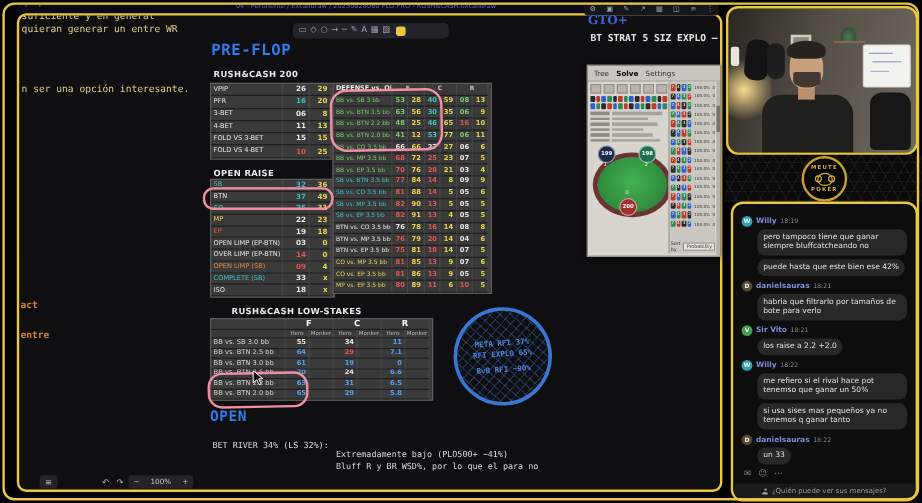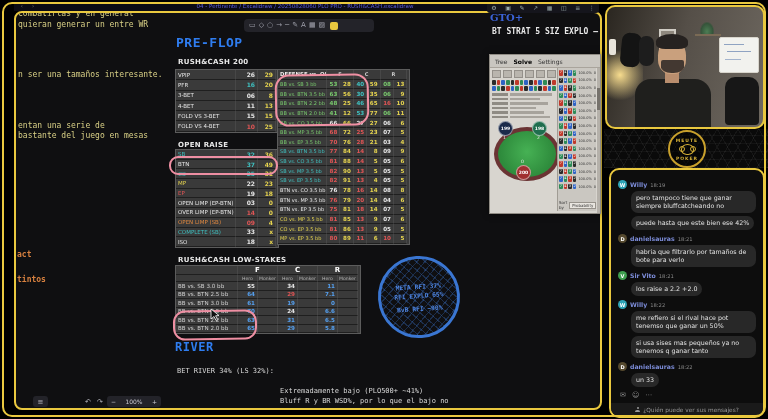--- a/index.html
+++ b/index.html
@@ -138,26 +138,25 @@
   .cursor{position:absolute;z-index:40}
 </style>
 </head>
 <body>
 
 <div class="topstrip"></div>
 <span class="topnav mono"><span>‹</span> <span>›</span></span>
 <div class="doctitle">04 - Pertinente / Excalidraw / 20250828060 PLO PRO - RUSH&amp;CASH.excalidraw</div>
 
 <div class="canvas">
-  <div class="note" style="left:2px;top:-4px">combatirlas y en general</div>
+  <div class="note" style="left:2px;top:-4px">suficiente y en general</div>
   <div class="note" style="left:2px;top:7px">quieran generar un entre WR</div>
-  <div class="note" style="left:2px;top:57px" id="para1"><div>n ser una tamaños interesante.</div></div>
-  <div class="note" style="left:2px;top:108px" id="para2"><div>entan una serie de</div><div>bastante del juego en mesas</div></div>
+  <div class="note" style="left:2px;top:57px" id="para1"><div>n ser una opción interesante.</div></div>
   <div class="note-accent" style="left:1px;top:237px">act</div>
-  <div class="note-accent" style="left:1px;top:262px">tintos</div>
+  <div class="note-accent" style="left:1px;top:262px">entre</div>
 
   <div class="bluehead" style="left:160px;top:22px;font-size:13px">PRE-FLOP</div>
 
   <div class="exctb" id="exc-toolbar">
       <div class="tool">▭</div>
       <div class="tool">◇</div>
       <div class="tool">○</div>
       <div class="tool">→</div>
       <div class="tool">─</div>
       <div class="tool">✎</div>
@@ -342,21 +341,21 @@
       <div class="cell val" style="color: rgb(230, 212, 79);">5</div>
       <div class="cell" style="color: rgb(230, 212, 79);">MP vs. EP 3.5 bb</div>
       <div class="cell val" style="color: rgb(224, 85, 85);">80</div>
       <div class="cell val" style="color: rgb(230, 212, 79);">89</div>
       <div class="cell val" style="color: rgb(224, 85, 85);">11</div>
       <div class="cell val" style="color: rgb(230, 212, 79);">6</div>
       <div class="cell val" style="color: rgb(224, 85, 85);">10</div>
       <div class="cell val" style="color: rgb(230, 212, 79);">5</div>
     </div>
 
-  <div class="sechead" style="left:162px;top:243px">RUSH&amp;CASH LOW-STAKES</div>
+  <div class="sechead" style="left:177px;top:243px">RUSH&amp;CASH LOW-STAKES</div>
   <div class="tbl" id="lowstakes-tbl" style="grid-template-rows: 9px 7px repeat(6, 8.5px);">
       <div class="cell"></div>
       <div class="cell ctr" style="grid-column: span 2; font-weight: bold; font-size: 7px; color: rgb(255, 255, 255);">F</div>
       <div class="cell ctr" style="grid-column: span 2; font-weight: bold; font-size: 7px; color: rgb(255, 255, 255);">C</div>
       <div class="cell ctr" style="grid-column: span 2; font-weight: bold; font-size: 7px; color: rgb(255, 255, 255);">R</div>
       <div class="cell"></div>
       <div class="cell ctr" style="font-size: 4.6px; color: rgb(181, 181, 181);">Hero</div>
       <div class="cell ctr" style="font-size: 4.6px; color: rgb(181, 181, 181);">Monker</div>
       <div class="cell ctr" style="font-size: 4.6px; color: rgb(181, 181, 181);">Hero</div>
       <div class="cell ctr" style="font-size: 4.6px; color: rgb(181, 181, 181);">Monker</div>
@@ -409,23 +408,23 @@
   <div class="pink" style="left:259px;top:61px;width:90px;height:48px;transform:rotate(-1deg)"></div>
   <div class="pink" style="left:153px;top:143px;width:105px;height:15px;border-radius:9px"></div>
   <div class="pink" style="left:157px;top:297px;width:80px;height:26px;border-radius:12px;transform:rotate(-1deg)"></div>
 
   <div class="badge">
     <span>META RFI 37%</span>
     <span>RFI EXPLO 65%</span>
     <span>BvB RFI ~90%</span>
   </div>
 
-  <div class="bluehead" style="left:159px;top:327px;font-size:12px">RIVER</div>
+  <div class="bluehead" style="left:159px;top:327px;font-size:12px">OPEN</div>
   <div class="note" style="left:161px;top:354px;color:#d8d8d8;font-size:7px">BET RIVER 34% (LS 32%):</div>
-  <div class="note" style="left:264px;top:374px;color:#d8d8d8;font-size:7px;line-height:9.5px" id="river-body"><div>Extremadamente bajo (PLO500+ ~41%)</div><div>Bluff R y BR WSD%, por lo que el bajo no</div></div>
+  <div class="note" style="left:264px;top:362px;color:#d8d8d8;font-size:7px;line-height:9.5px" id="river-body"><div>Extremadamente bajo (PLO500+ ~41%)</div><div>Bluff R y BR WSD%, por lo que el para no</div></div>
 
   <div class="chip-btn" style="left:17px;top:383px;width:15px;height:11px;font-size:7px">
       <span>≡</span>
     </div>
   <div class="chip-btn" style="left:66px;top:383px;width:12px;height:11px;font-size:7px;background:transparent">
       <span>↶</span>
     </div>
   <div class="chip-btn" style="left:78px;top:383px;width:12px;height:11px;font-size:7px;background:transparent">
       <span>↷</span>
     </div>

